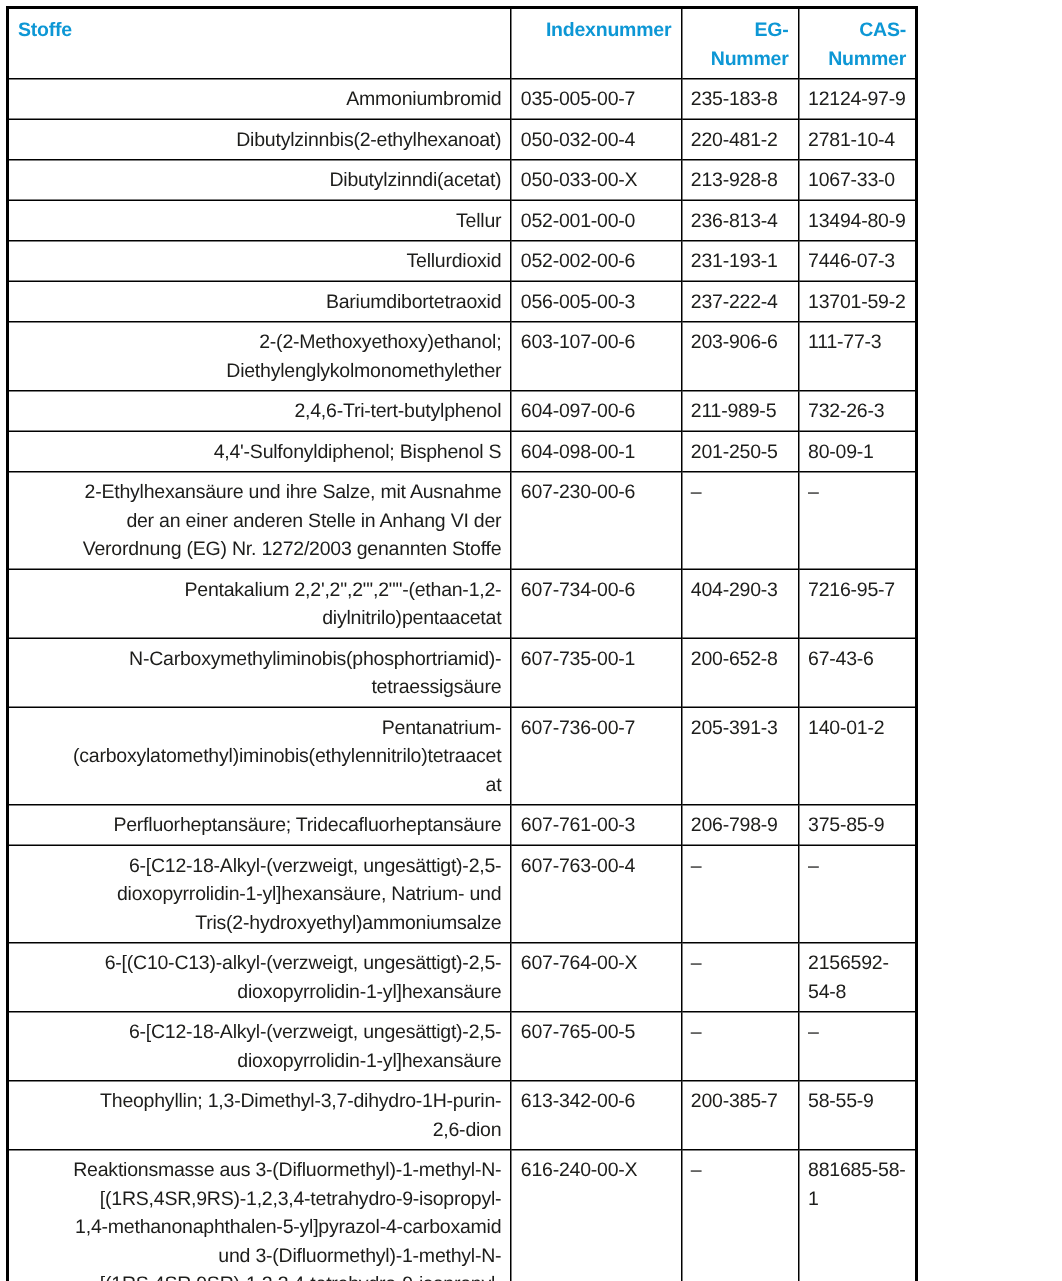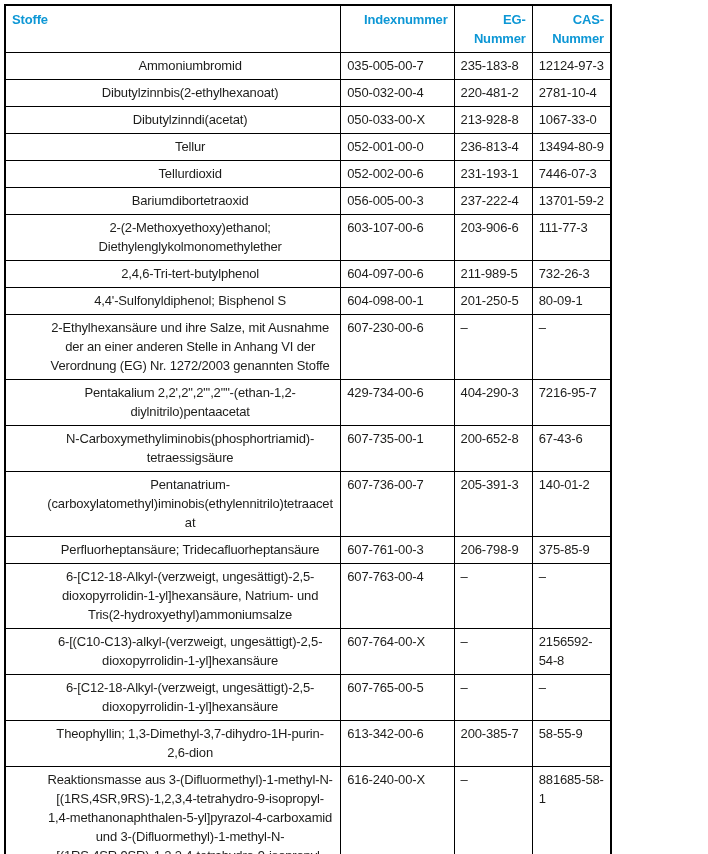--- a/index.html
+++ b/index.html
@@ -47,21 +47,21 @@
     font-weight: bold;
     text-align: right;
     white-space: pre-line;
     padding-top: 4px;
     height: 47px;
   }
   th.stoff {
     text-align: left;
   }
   td.stoff {
-    text-align: center;
+    text-align: right;
     padding-left: 40px;
   }
   td.num {
     text-align: left;
   }
 </style>
 </head>
 <body>
 
 <div class="doc">
@@ -80,21 +80,21 @@
 Nummer</th>
         <th>CAS-
 Nummer</th>
       </tr>
     </thead>
     <tbody>
   <tr>
     <td class="stoff">Ammoniumbromid</td>
     <td class="num">035-005-00-7</td>
     <td class="num">235-183-8</td>
-    <td class="num">12124-97-3</td>
+    <td class="num">12124-97-9</td>
   </tr>
 
   <tr>
     <td class="stoff">Dibutylzinnbis(2-ethylhexanoat)</td>
     <td class="num">050-032-00-4</td>
     <td class="num">220-481-2</td>
     <td class="num">2781-10-4</td>
   </tr>
 
   <tr>
@@ -148,21 +148,21 @@
 
   <tr>
     <td class="stoff">2-Ethylhexansäure und ihre Salze, mit Ausnahme der an einer anderen Stelle in Anhang VI der Verordnung (EG) Nr. 1272/2003 genannten Stoffe</td>
     <td class="num">607-230-00-6</td>
     <td class="num">–</td>
     <td class="num">–</td>
   </tr>
 
   <tr>
     <td class="stoff">Pentakalium 2,2',2",2"',2""-(ethan-1,2-diylnitrilo)pentaacetat</td>
-    <td class="num">429-734-00-6</td>
+    <td class="num">607-734-00-6</td>
     <td class="num">404-290-3</td>
     <td class="num">7216-95-7</td>
   </tr>
 
   <tr>
     <td class="stoff">N-Carboxymethyliminobis(phosphortriamid)-tetraessigsäure</td>
     <td class="num">607-735-00-1</td>
     <td class="num">200-652-8</td>
     <td class="num">67-43-6</td>
   </tr>

